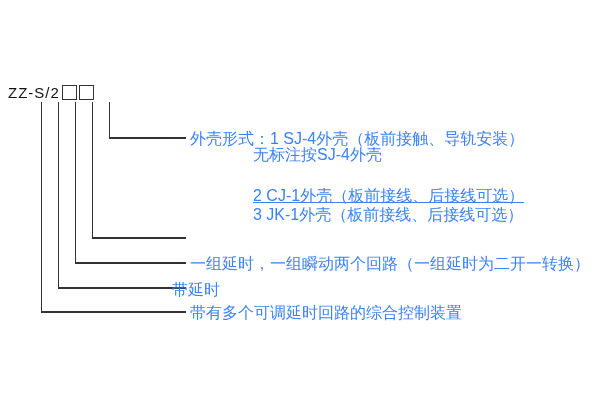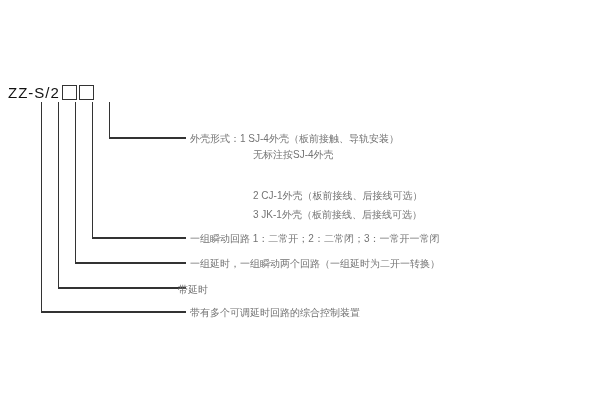--- a/index.html
+++ b/index.html
@@ -42,32 +42,32 @@
   #leaders {
     position: absolute;
     left: 0;
     top: 0;
     width: 600px;
     height: 400px;
   }
   
   .row {
     position: absolute;
-    font-size: 10px;
+    font-size: 16px;
     white-space: nowrap;
-    color: #737373;
+    color: #3b82f6;
     line-height: 15px;
   }
   .r-housing-label { left: 190px; top: 131px; }
   .r-housing-note  { left: 253px; top: 147px; }
-  .r-housing-2     { left: 253px; top: 188px; }
+  .r-housing-2     { left: 253px; top: 188px; text-decoration: underline; }
   .r-housing-3     { left: 253px; top: 207px; text-align: center; }
   .r-inst          { left: 190px; top: 231px; }
   .r-delay-group   { left: 190px; top: 256px; }
-  .r-delay         { left: 178px; top: 282px; }
+  .r-delay         { left: 172px; top: 282px; }
   .r-device        { left: 190px; top: 305px; }
 </style>
 </head>
 <body>
 
 <div id="stage">
 
   <div id="model-code">
     <span>ZZ-S/2</span><span class="code-box"></span><span class="code-box"></span>
   </div>
@@ -84,18 +84,17 @@
       <path d="M58.5 102 L58.5 288 L186 288"></path>
 
       <path d="M41.5 102 L41.5 312 L186 312"></path>
     </g>
   </svg>
 
   <div class="row r-housing-label">外壳形式：1   SJ-4外壳（板前接触、导轨安装）</div>
   <div class="row r-housing-note">无标注按SJ-4外壳</div>
   <div class="row r-housing-2">2   CJ-1外壳（板前接线、后接线可选）</div>
   <div class="row r-housing-3">3   JK-1外壳（板前接线、后接线可选）</div>
-  <div class="row r-inst">一组瞬动回路  1：二常开；2：二常闭；3：一常开一常闭</div>
   <div class="row r-delay-group">一组延时，一组瞬动两个回路（一组延时为二开一转换）</div>
   <div class="row r-delay">带延时</div>
   <div class="row r-device">带有多个可调延时回路的综合控制装置</div>
 
 </div>
 
 </body></html>

